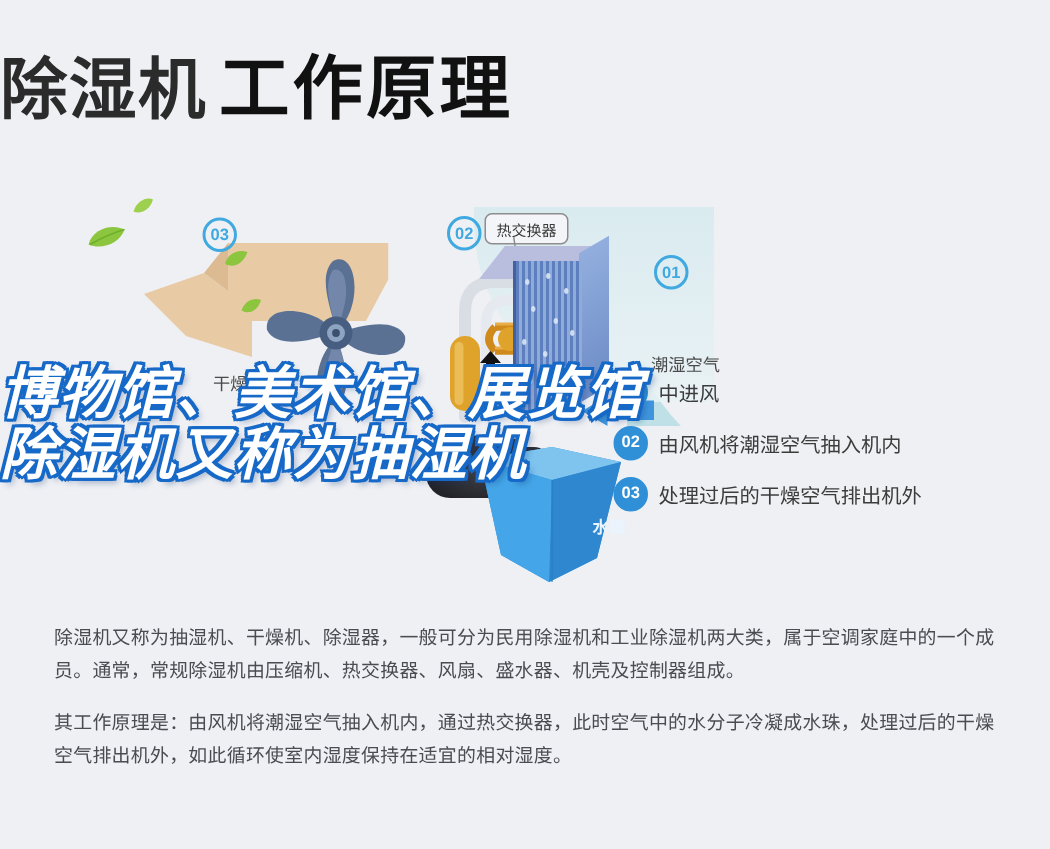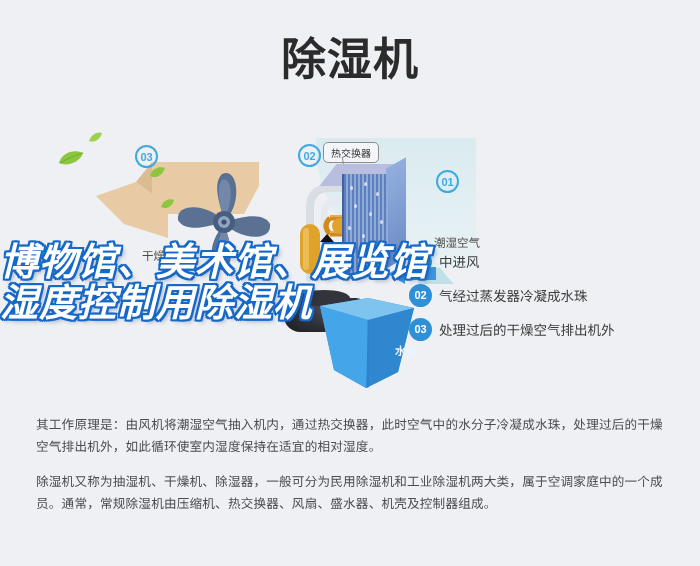--- a/index.html
+++ b/index.html
@@ -9,21 +9,21 @@
     background:#eff0f4;
     font-family:"Liberation Sans","DejaVu Sans",sans-serif;
     overflow:hidden;
     position:relative;
   }
   #page{position:relative;width:700px;height:566px;background:#eff0f4;overflow:hidden;}
 
   
   .header{
     position:absolute;left:0;top:0;width:700px;height:118px;
-    display:flex;align-items:center;justify-content:center;
+    display:flex;align-items:center;justify-content:flex-start;
   }
   .title-wrap{display:flex;align-items:baseline;}
   .title-a{
     font-size:45px;font-weight:bold;color:#2b2b2b;
     letter-spacing:1px;line-height:1;
     font-family:"DejaVu Sans",sans-serif;
   }
   .title-b{
     font-size:47px;font-weight:bold;color:#111111;
     letter-spacing:2px;line-height:1;margin-left:8px;
@@ -188,20 +188,21 @@
   .desc p:last-child{margin-bottom:0;}
 </style>
 </head>
 <body>
 
 <div id="page">
 
   <div class="header">
     <div class="title-wrap">
       <span class="title-a">除湿机</span>
+      <span class="title-b">工作原理</span>
     </div>
   </div>
 
   <div class="stage">
 
     <div class="swoosh"></div>
     <div class="swoosh-2"></div>
 
     <div class="dry-arrow">
       <svg width="165" height="84" viewBox="0 0 165 84">
@@ -340,32 +341,32 @@
     </div>
     <div class="tank-label">水箱</div>
 
     <div class="steps">
       <div class="step-row">
         <span class="badge solid">01</span>
         <span class="step-text">中进风</span>
       </div>
       <div class="step-row">
         <span class="badge solid">02</span>
-        <span class="step-text">气经过蒸发器冷凝成水珠</span>
+        <span class="step-text">由风机将潮湿空气抽入机内</span>
       </div>
       <div class="step-row">
         <span class="badge solid">03</span>
         <span class="step-text">处理过后的干燥空气排出机外</span>
       </div>
     </div>
   </div>
 
   <div class="watermark">
     <div class="wm-line">博物馆、美术馆、展览馆</div>
-    <div class="wm-line">湿度控制用除湿机</div>
+    <div class="wm-line">除湿机又称为抽湿机</div>
   </div>
 
   <div class="desc">
+    <p>除湿机又称为抽湿机、干燥机、除湿器，一般可分为民用除湿机和工业除湿机两大类，属于空调家庭中的一个成员。通常，常规除湿机由压缩机、热交换器、风扇、盛水器、机壳及控制器组成。</p>
     <p>其工作原理是：由风机将潮湿空气抽入机内，通过热交换器，此时空气中的水分子冷凝成水珠，处理过后的干燥空气排出机外，如此循环使室内湿度保持在适宜的相对湿度。</p>
-    <p>除湿机又称为抽湿机、干燥机、除湿器，一般可分为民用除湿机和工业除湿机两大类，属于空调家庭中的一个成员。通常，常规除湿机由压缩机、热交换器、风扇、盛水器、机壳及控制器组成。</p>
   </div>
 
 </div>
 
 </body></html>

